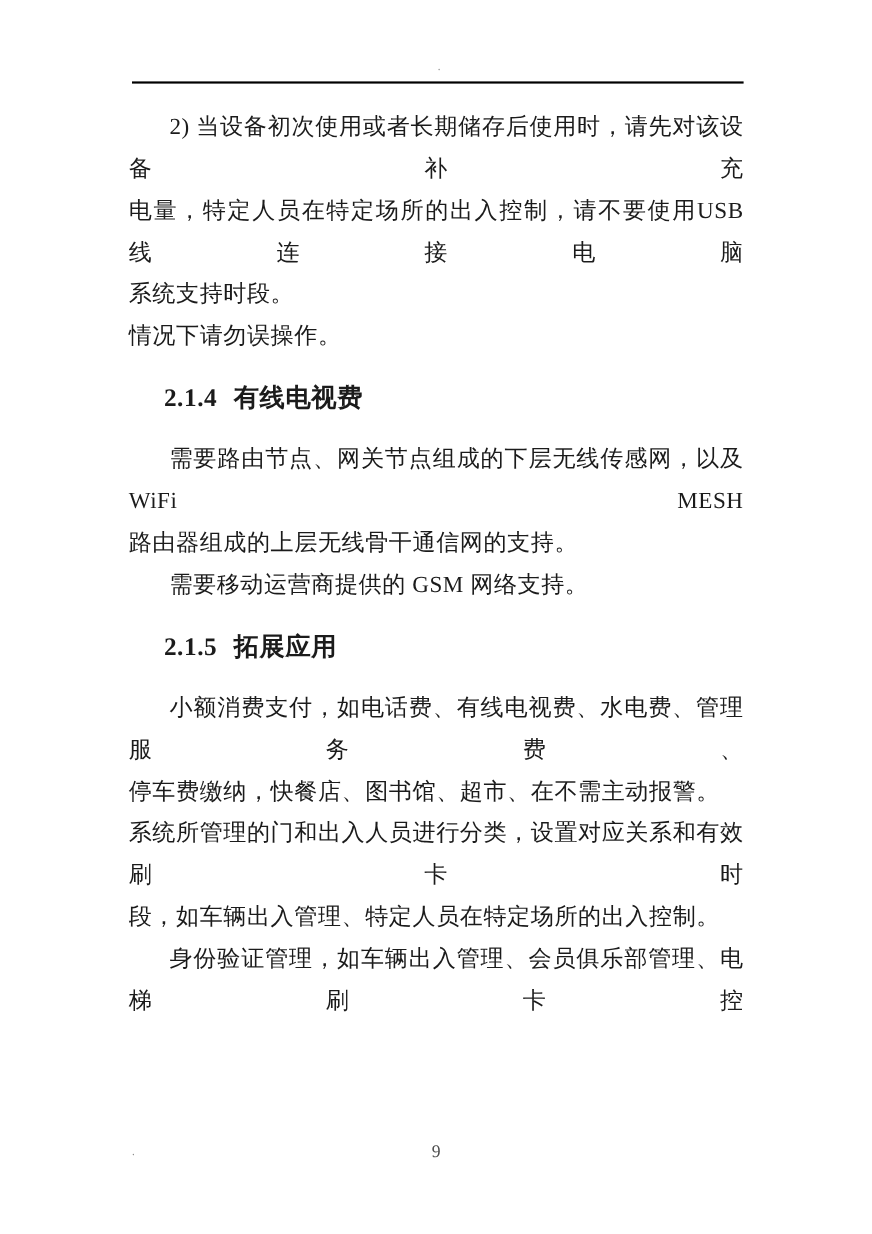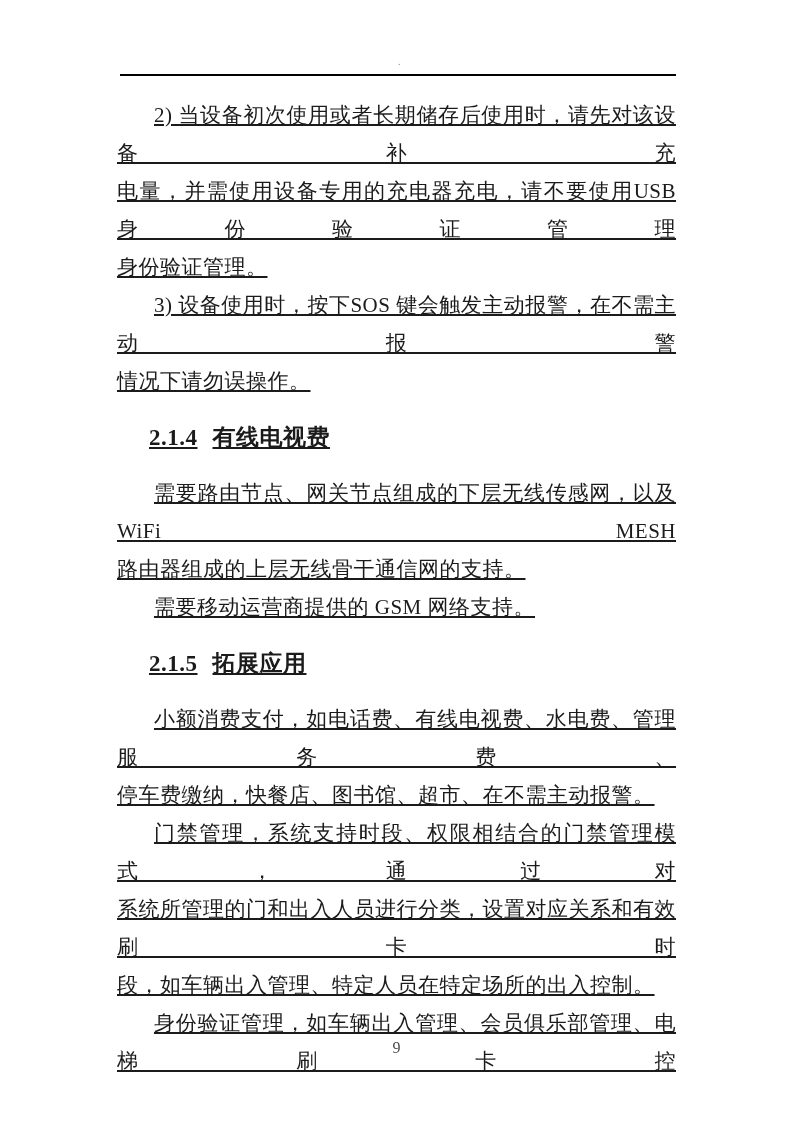--- a/index.html
+++ b/index.html
@@ -26,21 +26,20 @@
     top: 74px;
     width: 556px;
     height: 2px;
     background: #000000;
   }
   .content {
     position: absolute;
     left: 117px;
     top: 96px;
     width: 559px;
-    text-decoration: underline;
   }
   .para { margin: 0; padding: 0; }
   .line {
     display: block;
     font-size: 21px;
     line-height: 38px;
     letter-spacing: 0.5px;
     white-space: normal;
   }
   
@@ -80,26 +79,25 @@
 
 <div class="page">
 
   <span class="header-mark">.</span>
   <div class="header-rule"></div>
 
   <div class="content">
 
     <p class="para">
       <span class="line jl ind">2) 当设备初次使用或者长期储存后使用时，请先对该设备补充</span>
-      <span class="line jl">电量，并需使用设备专用的充电器充电，请不要使用USB 身份验证管理</span>
-      <span class="line">身份验证管理。</span>
+      <span class="line jl">电量，特定人员在特定场所的出入控制，请不要使用USB 线连接电脑</span>
+      <span class="line">系统支持时段。</span>
     </p>
 
     <p class="para">
-      <span class="line jl ind">3) 设备使用时，按下SOS 键会触发主动报警，在不需主动报警</span>
       <span class="line">情况下请勿误操作。</span>
     </p>
 
     <h3 class="heading">
       <span class="h-num">2.1.4</span><span>有线电视费</span>
     </h3>
 
     <p class="para">
       <span class="line jl ind">需要路由节点、网关节点组成的下层无线传感网，以及WiFi MESH</span>
       <span class="line">路由器组成的上层无线骨干通信网的支持。</span>
@@ -112,21 +110,20 @@
     <h3 class="heading">
       <span class="h-num">2.1.5</span><span>拓展应用</span>
     </h3>
 
     <p class="para">
       <span class="line jl ind">小额消费支付，如电话费、有线电视费、水电费、管理服务费、</span>
       <span class="line">停车费缴纳，快餐店、图书馆、超市、在不需主动报警。</span>
     </p>
 
     <p class="para">
-      <span class="line jl ind">门禁管理，系统支持时段、权限相结合的门禁管理模式，通过对</span>
       <span class="line jl">系统所管理的门和出入人员进行分类，设置对应关系和有效刷卡时</span>
       <span class="line">段，如车辆出入管理、特定人员在特定场所的出入控制。</span>
     </p>
 
     <p class="para">
       <span class="line jl ind">身份验证管理，如车辆出入管理、会员俱乐部管理、电梯刷卡控</span>
     </p>
 
   </div>
 

